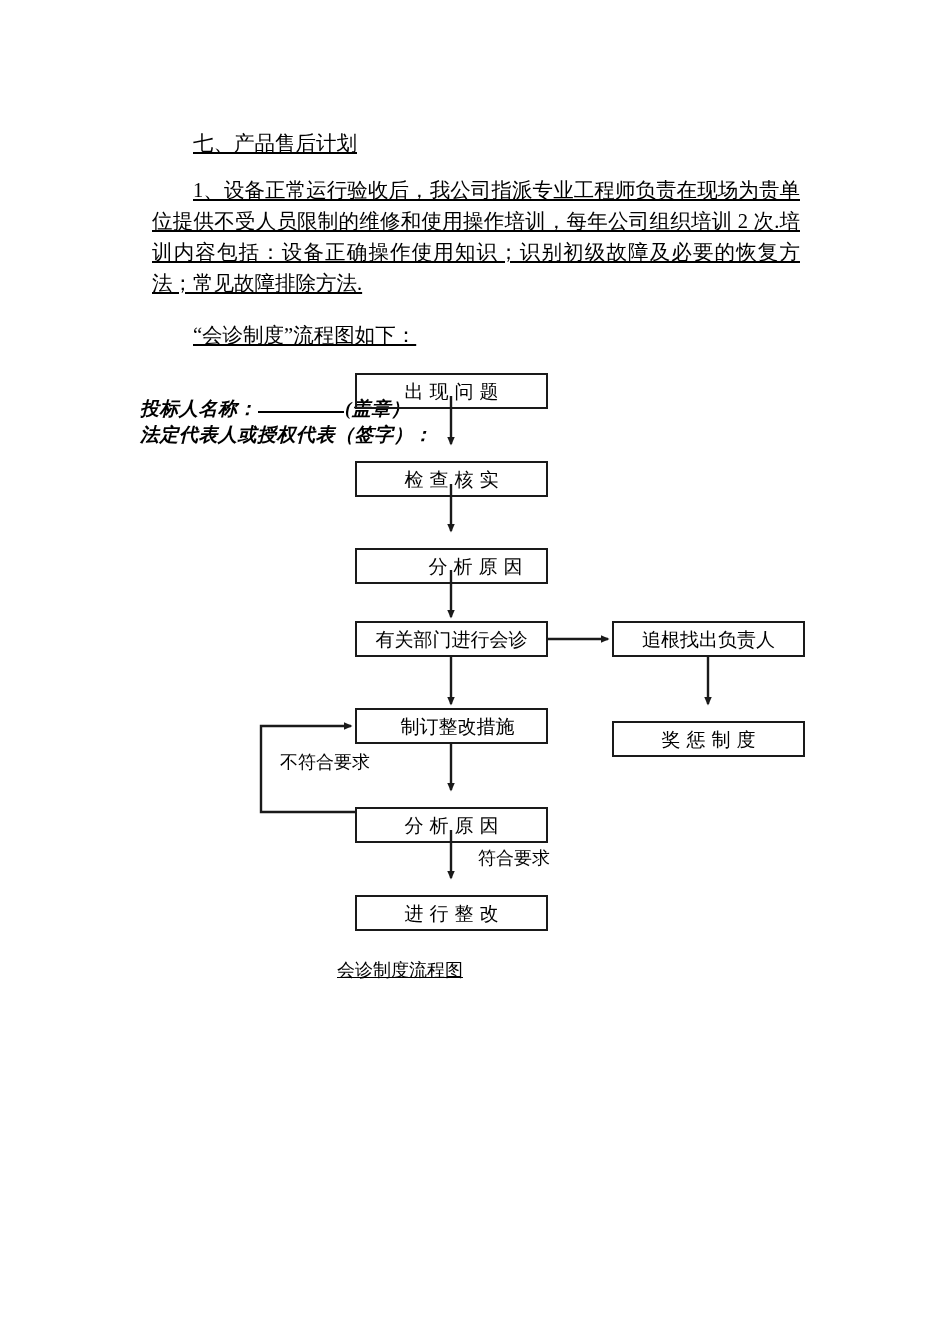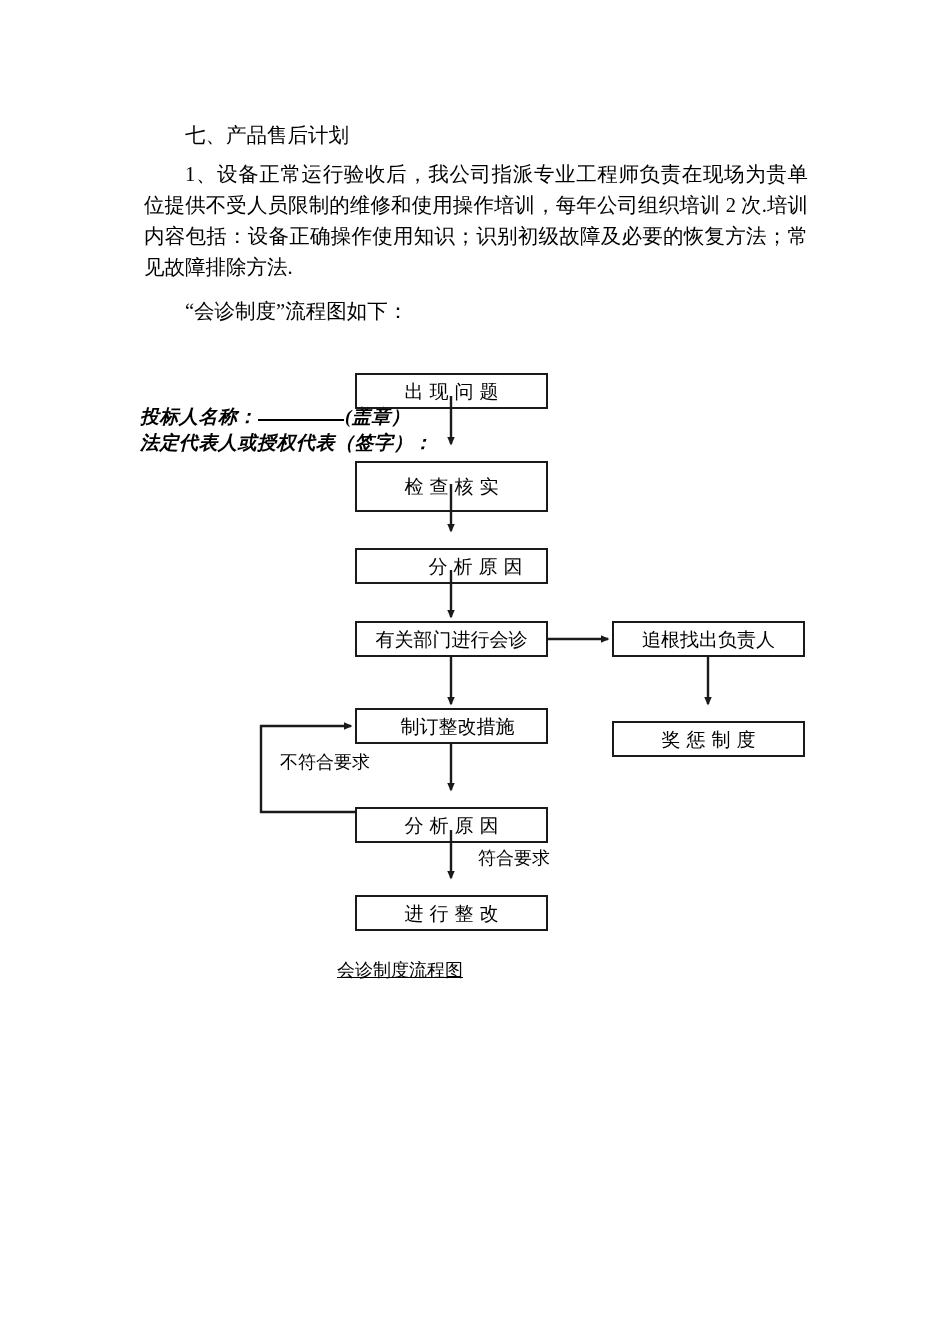--- a/index.html
+++ b/index.html
@@ -28,22 +28,23 @@
     position: absolute;
     left: 136px;
     top: 112px;
     width: 680px;
     font-size: 20.5px;
     line-height: 31px;
     text-align: justify;
     text-justify: inter-ideograph;
   }
   .prose p {
-    margin: 8px;
+    margin: 16px;
     padding: 0;
+    text-decoration: underline;
   }
   .p-heading {
     text-indent: 2em;
   }
   .p-indent {
     text-indent: 2em;
   }
   .p-flow {
     text-indent: 2em;
     line-height: 40px;
@@ -59,21 +60,20 @@
     position: absolute;
     left: 140px;
     top: 396px;
     font-family: "Liberation Serif", "DejaVu Serif", serif;
     font-style: italic;
     font-weight: 600;
     font-size: 19px;
     line-height: 26px;
     letter-spacing: 0.5px;
     white-space: nowrap;
-    margin-top: 8px;
   }
   .bid-line { display: block; }
   .bid-rule {
     display: inline-block;
     width: 86px;
     border-bottom: 2px solid #000;
     vertical-align: 2px;
     margin: 0 1px;
   }
 
@@ -165,21 +165,21 @@
       <line x1="708" y1="657" x2="708" y2="704" stroke="#1a1a1a" stroke-width="2.4" marker-end="url(#arw)"></line>
 
       <line x1="451" y1="744" x2="451" y2="790" stroke="#1a1a1a" stroke-width="2.4" marker-end="url(#arw)"></line>
 
       <line x1="451" y1="830" x2="451" y2="878" stroke="#1a1a1a" stroke-width="2.4" marker-end="url(#arw)"></line>
 
       <path d="M355,812 L261,812 L261,726 L351,726" fill="none" stroke="#1a1a1a" stroke-width="2.4" marker-end="url(#arw)"></path>
     </svg>
 
     <div class="node spaced" style="left:355px; top:360px; width:193px; height:36px;">出现问题</div>
-    <div class="node spaced" style="left:355px; top:448px; width:193px; height:51px;">检查核实</div>
+    <div class="node spaced" style="left:355px; top:448px; width:193px; height:36px;">检查核实</div>
     <div class="node spaced" style="left:355px; top:535px; width:193px; height:36px;padding-left:48px;">分析原因</div>
     <div class="node" style="left:355px; top:621px; width:193px; height:36px;">有关部门进行会诊</div>
     <div class="node" style="left:612px; top:621px; width:193px; height:36px;">追根找出负责人</div>
     <div class="node" style="left:355px; top:708px; width:193px; height:36px;padding-left:12px;">制订整改措施</div>
     <div class="node spaced" style="left:612px; top:708px; width:193px; height:36px;font-family:Liberation Serif, serif;">奖惩制度</div>
     <div class="node spaced" style="left:355px; top:794px; width:193px; height:36px;">分析原因</div>
     <div class="node spaced" style="left:355px; top:882px; width:193px; height:36px;">进行整改</div>
 
     <div class="edge-label" style="left:280px; top:753px;">不符合要求</div>
     <div class="edge-label" style="left:478px; top:849px;">符合要求</div>

